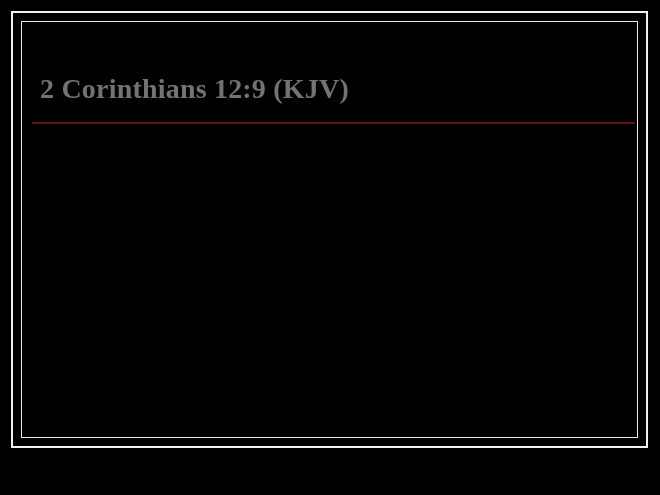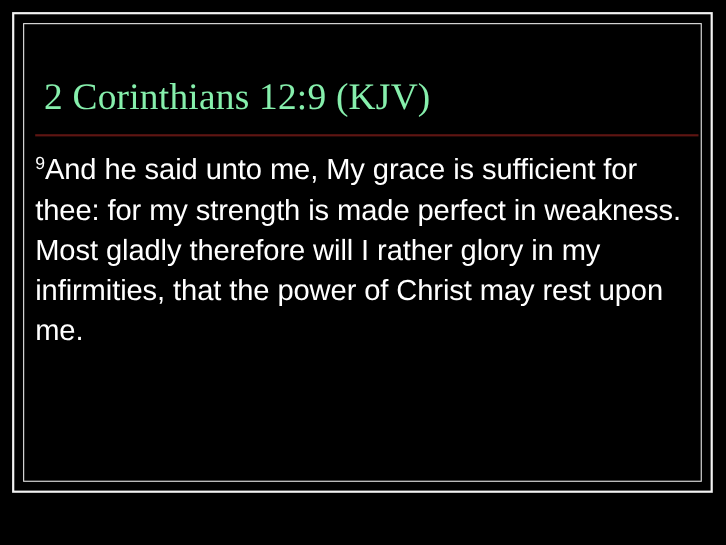--- a/index.html
+++ b/index.html
@@ -44,24 +44,24 @@
     top: 30px;
     width: 603px;
     height: 400px;
   }
   .slide-title {
     position: absolute;
     left: 8px;
     top: 40px;
     margin: 0;
     font-family: "Liberation Serif", "DejaVu Serif", serif;
-    font-weight: normal;
-    font-size: 34px;
+    font-weight: bold;
+    font-size: 28px;
     line-height: 38px;
-    color: #86efac;
+    color: #737373;
     letter-spacing: 0.2px;
     white-space: nowrap;
   }
   .title-divider {
     position: absolute;
     left: 0px;
     top: 92px;
     width: 603px;
     height: 0;
     border-top: 2px solid #5e1512;
@@ -92,16 +92,15 @@
 
   <div class="frame-outer"></div>
   <div class="frame-inner"></div>
 
   <div class="content">
 
     <h1 class="slide-title">2 Corinthians 12:9 (KJV)</h1>
 
     <div class="title-divider"></div>
 
-    <p class="verse-body"><span class="verse-num">9</span><span>And he said unto me, My grace is sufficient for thee: for my strength is made perfect in weakness. Most gladly therefore will I rather glory in my infirmities, that the power of Christ may rest upon me.</span></p>
 
   </div>
 </div>
 
 </body></html>

